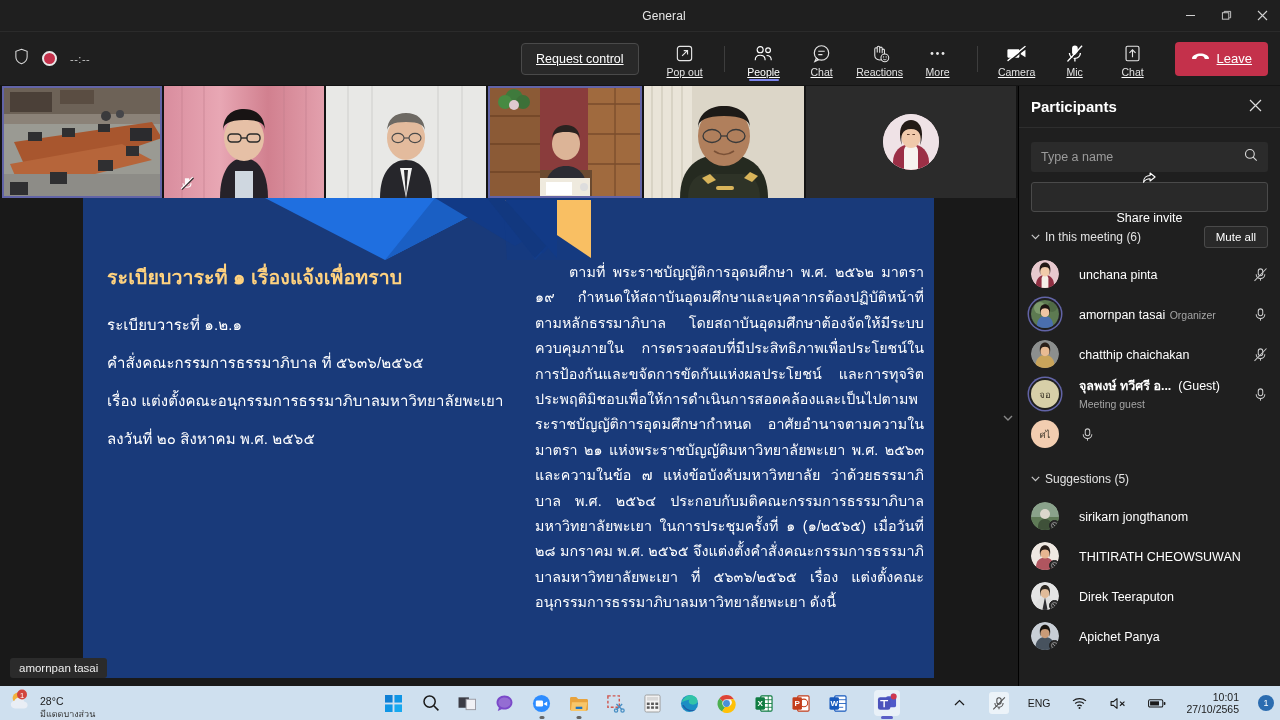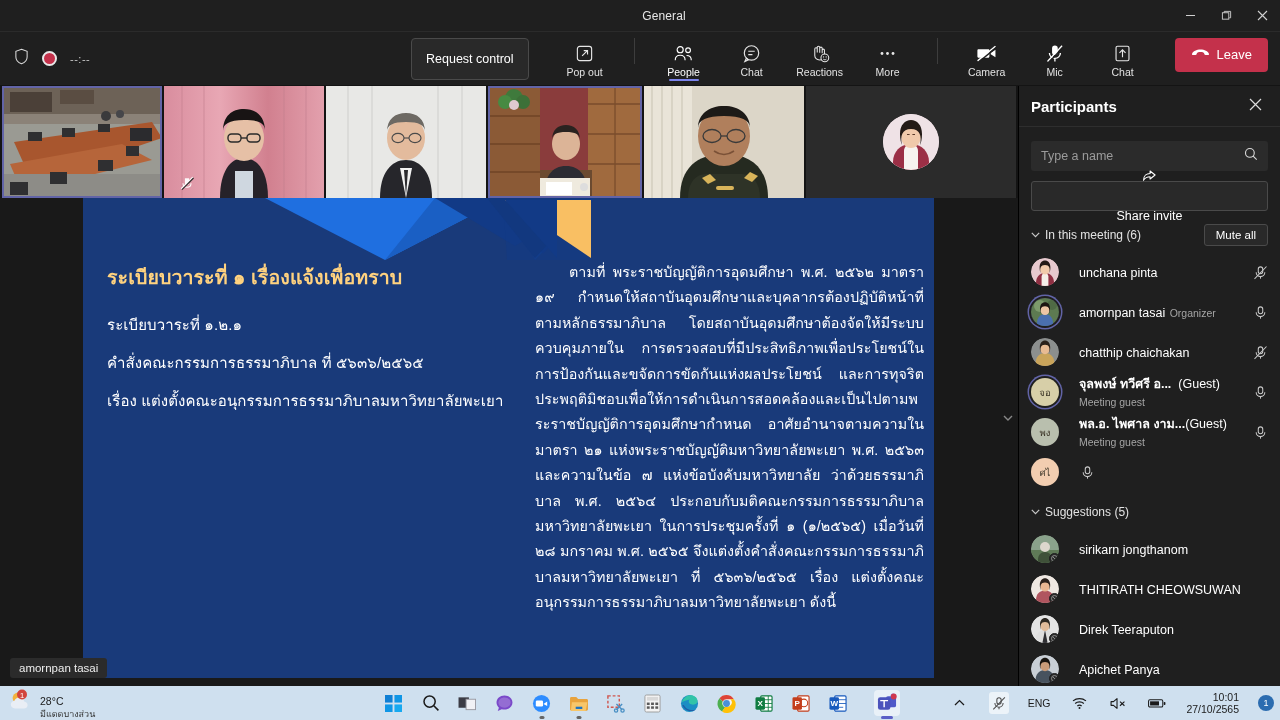--- a/index.html
+++ b/index.html
@@ -30,21 +30,21 @@
   .toolbar {
     height:54px; background:#1f1f1f; display:flex; align-items:center;
     padding:0 12px 0 14px; border-bottom:1px solid #141414;
   }
   .tb-left { display:flex; align-items:center; gap:13px; }
   .rec-dot {
     width:15px; height:15px; border-radius:50%; background:#c4314b;
     border:2px solid #e8e8e8;
   }
   .timer { font-size:11px; color:#c8c8c8; letter-spacing:.5px; }
-  .tb-right { margin-left:auto; display:flex; gap:16px; }
+  .tb-right { margin-left:auto; display:flex; align-items:center; gap:6px;text-decoration:underline; }
 
   .req-ctrl {
     background:#292929; border:1px solid #4a4a4a; border-radius:4px;
     color:#fff; font-size:12.5px; padding:8px 14px; margin-right:14px;
     font-family:inherit; cursor:pointer; white-space:nowrap;
   }
 
   .tb-item {
     width:52px; display:flex; flex-direction:column; align-items:center;
     justify-content:center; gap:3px; cursor:pointer; padding:4px 0 2px;
@@ -546,20 +546,21 @@
             <polygon points="422,2 474,2 474,60" fill="#123a86"></polygon>
           </svg>
         </div>
 
         <div class="slide-body">
           <div class="col-l">
             <div class="slide-h1">ระเบียบวาระที่ ๑ เรื่องแจ้งเพื่อทราบ</div>
             <div class="slide-l-line">ระเบียบวาระที่ ๑.๒.๑</div>
             <div class="slide-l-line">คำสั่งคณะกรรมการธรรมาภิบาล ที่ ๕๖๓๖/๒๕๖๕</div>
             <div class="slide-l-line">เรื่อง แต่งตั้งคณะอนุกรรมการธรรมาภิบาลมหาวิทยาลัยพะเยา</div>
+            <div class="slide-l-line">ลงวันที่ ๒๐ สิงหาคม พ.ศ. ๒๕๖๕</div>
           </div>
           <div class="col-r">
             <p class="slide-p"><span class="indent"></span><span>ตามที่ พระราชบัญญัติการอุดมศึกษา พ.ศ. ๒๕๖๒ มาตรา ๑๙ กำหนดให้สถาบันอุดมศึกษาและบุคลากรต้องปฏิบัติหน้าที่ตามหลักธรรมาภิบาล โดยสถาบันอุดมศึกษาต้องจัดให้มีระบบควบคุมภายใน การตรวจสอบที่มีประสิทธิภาพเพื่อประโยชน์ในการป้องกันและขจัดการขัดกันแห่งผลประโยชน์ และการทุจริตประพฤติมิชอบเพื่อให้การดำเนินการสอดคล้องและเป็นไปตามพระราชบัญญัติการอุดมศึกษากำหนด อาศัยอำนาจตามความในมาตรา ๒๑ แห่งพระราชบัญญัติมหาวิทยาลัยพะเยา พ.ศ. ๒๕๖๓ และความในข้อ ๗ แห่งข้อบังคับมหาวิทยาลัย ว่าด้วยธรรมาภิบาล พ.ศ. ๒๕๖๔ ประกอบกับมติคณะกรรมการธรรมาภิบาลมหาวิทยาลัยพะเยา ในการประชุมครั้งที่ ๑ (๑/๒๕๖๕) เมื่อวันที่ ๒๘ มกราคม พ.ศ. ๒๕๖๕ จึงแต่งตั้งคำสั่งคณะกรรมการธรรมาภิบาลมหาวิทยาลัยพะเยา ที่ ๕๖๓๖/๒๕๖๕ เรื่อง แต่งตั้งคณะอนุกรรมการธรรมาภิบาลมหาวิทยาลัยพะเยา ดังนี้</span></p>
           </div>
         </div>
       </div>
 
       <div class="name-badge">amornpan tasai</div>
 
       <div class="stage-scroll">
@@ -690,36 +691,20 @@
         </span>
         <span class="pmic">
           <svg width="15" height="15" viewBox="0 0 16 16">
               <rect x="5.6" y="2" width="4.8" height="7.4" rx="2.4" fill="none" stroke="currentColor" stroke-width="1.1"></rect>
               <path d="M3.4 7.8c0 2.6 2 4.6 4.6 4.6s4.6-2 4.6-4.6" fill="none" stroke="currentColor" stroke-width="1.1"></path>
               <path d="M8 12.6v2" stroke="currentColor" stroke-width="1.1"></path>
             </svg>
         </span>
       </div>
 
-      <div class="prow">
-        <span class="pav" style="background:#b9bfae">
-          <span>พง</span>
-        </span>
-        <span class="pnames">
-          <span class="pname"><b>พล.อ. ไพศาล งาม...</b><span class="guest">(Guest)</span></span>
-          <span class="psub">Meeting guest</span>
-        </span>
-        <span class="pmic">
-          <svg width="15" height="15" viewBox="0 0 16 16">
-              <rect x="5.6" y="2" width="4.8" height="7.4" rx="2.4" fill="none" stroke="currentColor" stroke-width="1.1"></rect>
-              <path d="M3.4 7.8c0 2.6 2 4.6 4.6 4.6s4.6-2 4.6-4.6" fill="none" stroke="currentColor" stroke-width="1.1"></path>
-              <path d="M8 12.6v2" stroke="currentColor" stroke-width="1.1"></path>
-            </svg>
-        </span>
-      </div>
 
       <div class="prow">
         <span class="pav" style="background:#f2cdb0">
           <span>ศไ</span>
         </span>
         <span class="pmic">
           <svg width="15" height="15" viewBox="0 0 16 16">
               <rect x="5.6" y="2" width="4.8" height="7.4" rx="2.4" fill="none" stroke="currentColor" stroke-width="1.1"></rect>
               <path d="M3.4 7.8c0 2.6 2 4.6 4.6 4.6s4.6-2 4.6-4.6" fill="none" stroke="currentColor" stroke-width="1.1"></path>
               <path d="M8 12.6v2" stroke="currentColor" stroke-width="1.1"></path>

